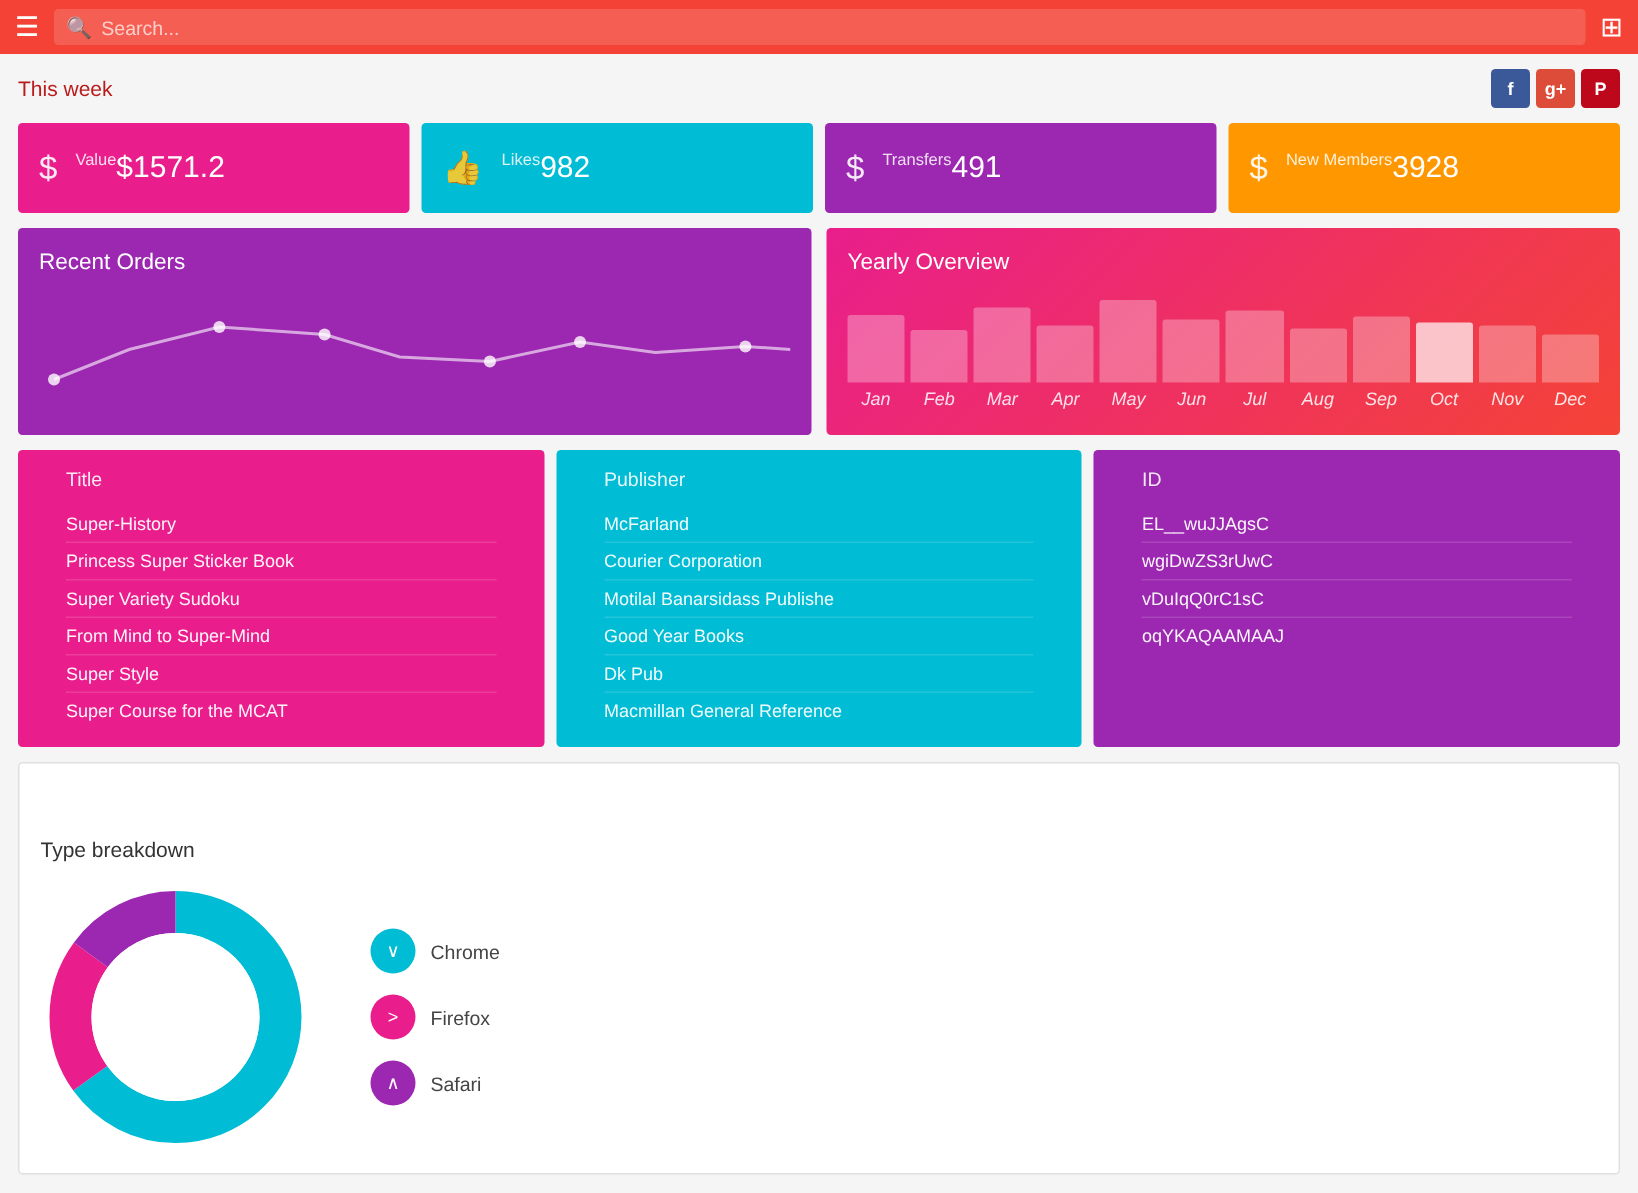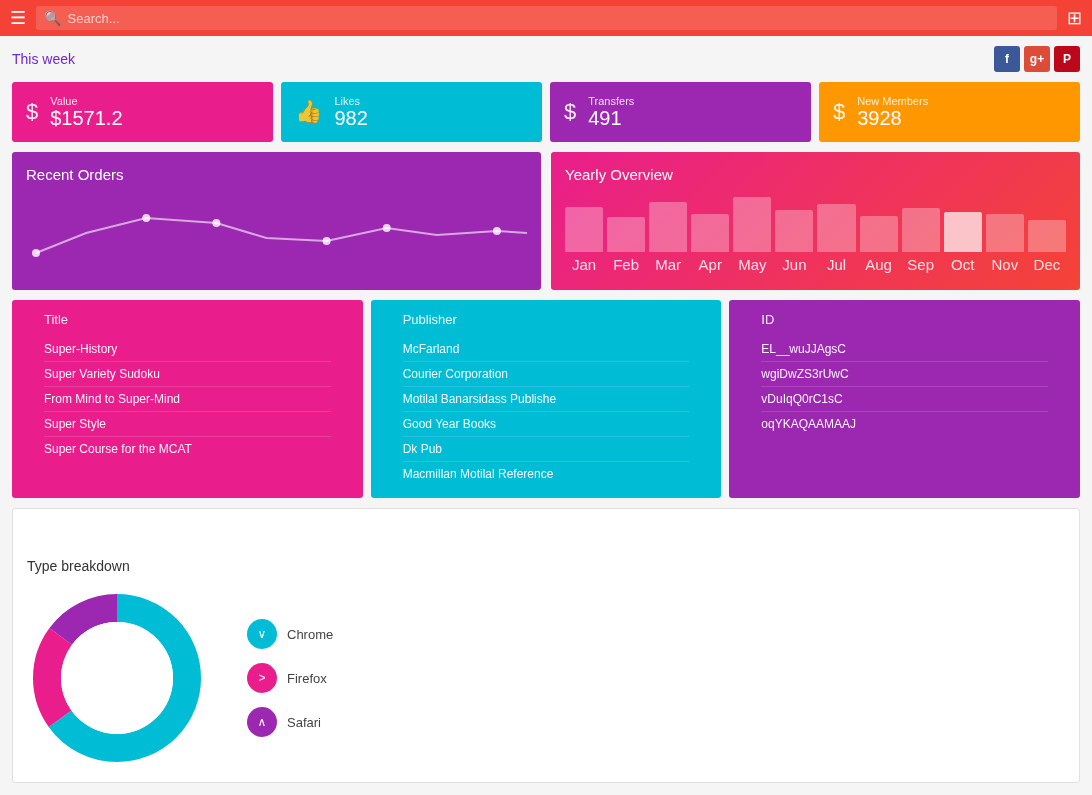--- a/index.html
+++ b/index.html
@@ -39,21 +39,21 @@
     
     .page { padding: 10px 12px; }
 
     
     .week-bar {
       display: flex;
       align-items: center;
       justify-content: space-between;
       margin-bottom: 10px;
     }
-    .week-label { font-size: 14px; color: #6d28d9; }
+    .week-label { font-size: 14px; color: #b91c1c; }
     .social-icons { display: flex; gap: 4px; }
     .social-icon {
       width: 26px; height: 26px;
       border-radius: 3px;
       display: flex; align-items: center; justify-content: center;
       color: white; font-size: 12px; font-weight: bold; cursor: pointer;
     }
     .fb { background: #3b5998; }
     .gp { background: #dd4b39; }
     .pi { background: #bd081c; }
@@ -71,21 +71,21 @@
       padding: 10px 14px;
       border-radius: 3px;
       color: white;
       gap: 12px;
       min-height: 60px;
     }
     .stat-icon {
       font-size: 22px;
       opacity: 0.9;
     }
-    .stat-info { display: flex; flex-direction: column; }
+    .stat-info { display: flex; }
     .stat-label { font-size: 11px; opacity: 0.85; }
     .stat-value { font-size: 20px; font-weight: 300; }
     .card-pink { background: #e91e8c; }
     .card-cyan { background: #00bcd4; }
     .card-purple { background: #9c27b0; }
     .card-orange { background: #ff9800; }
 
     
     .main-grid {
       display: grid;
@@ -130,21 +130,21 @@
       gap: 4px;
     }
     .yearly-bar {
       width: 100%;
       border-radius: 2px 2px 0 0;
       background: rgba(255,255,255,0.3);
     }
     .yearly-bar.active {
       background: rgba(255,255,255,0.7);
     }
-    .yearly-month-label { font-size: 15px; opacity: 0.85; }
+    .yearly-month-label { font-size: 12px; opacity: 0.85; font-style: italic; }
 
     
     .table-section {
       display: grid;
       grid-template-columns: 1fr 1fr 1fr;
       gap: 8px;
       margin-bottom: 10px;
     }
     .table-panel { border-radius: 3px; padding: 12px 32px; color: white; }
     .table-pink { background: #e91e8c; }
@@ -309,36 +309,37 @@
         </div>
     </div>
   </div>
 
   <div class="table-section">
 
     <div class="table-panel table-pink">
       <div class="table-panel-title">Title</div>
       <div id="title-rows">
           <div class="table-row-item">Super-History</div>
+          <div class="table-row-item">Princess Super Sticker Book</div>
           <div class="table-row-item">Super Variety Sudoku</div>
           <div class="table-row-item">From Mind to Super-Mind</div>
           <div class="table-row-item">Super Style</div>
           <div class="table-row-item">Super Course for the MCAT</div>
         </div>
     </div>
 
     <div class="table-panel table-cyan">
       <div class="table-panel-title">Publisher</div>
       <div id="publisher-rows">
           <div class="table-row-item">McFarland</div>
           <div class="table-row-item">Courier Corporation</div>
           <div class="table-row-item">Motilal Banarsidass Publishe</div>
           <div class="table-row-item">Good Year Books</div>
           <div class="table-row-item">Dk Pub</div>
-          <div class="table-row-item">Macmillan Motilal Reference</div>
+          <div class="table-row-item">Macmillan General Reference</div>
         </div>
     </div>
 
     <div class="table-panel table-purple">
       <div class="table-panel-title">ID</div>
       <div id="id-rows">
           <div class="table-row-item">EL__wuJJAgsC</div>
           <div class="table-row-item">wgiDwZS3rUwC</div>
           <div class="table-row-item">vDuIqQ0rC1sC</div>
           <div class="table-row-item">oqYKAQAAMAAJ</div>

